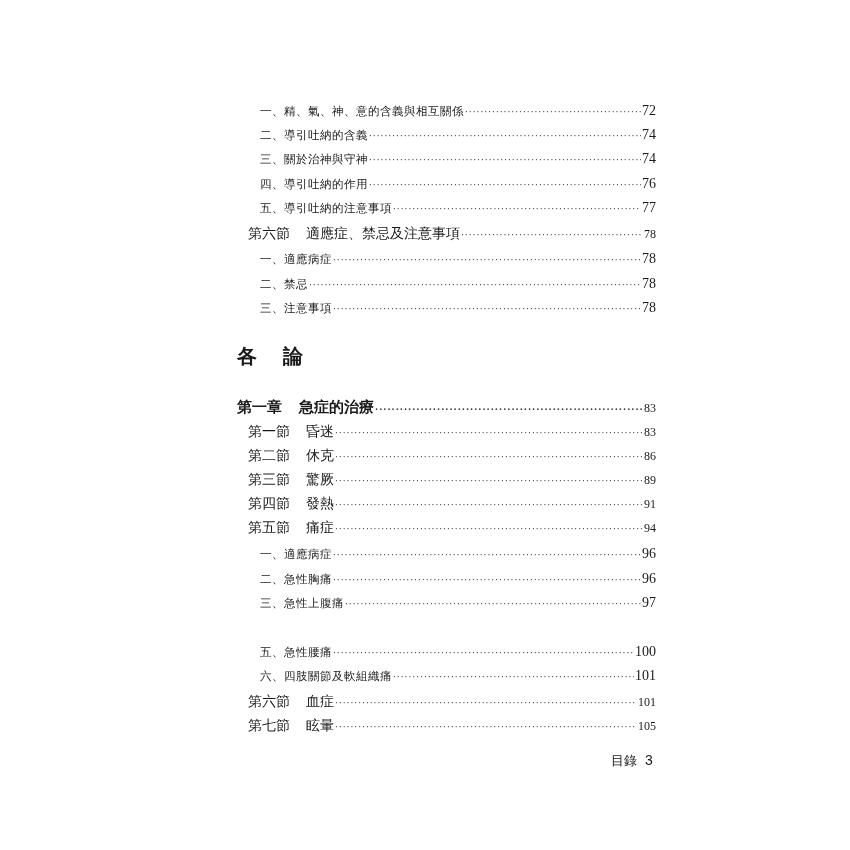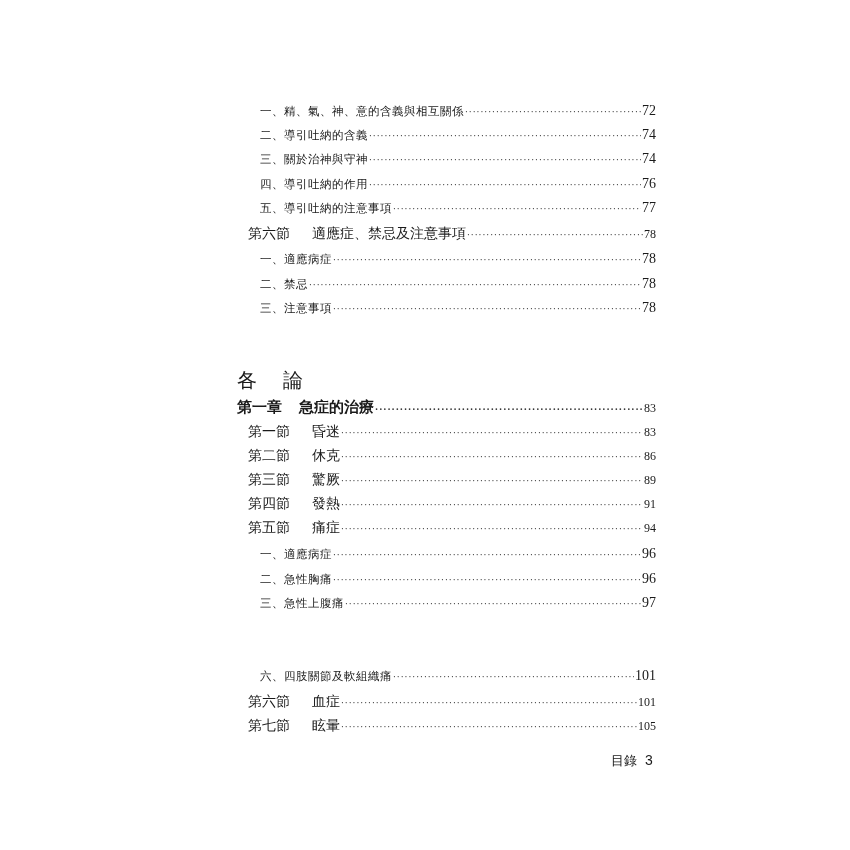--- a/index.html
+++ b/index.html
@@ -9,27 +9,27 @@
   .row { position: absolute; display: flex; align-items: baseline; white-space: nowrap; }
   .row .label { flex: 0 0 auto; }
   .row .leader { flex: 1 1 auto; overflow: hidden; margin: 0 1px; color: #333;
                  letter-spacing: 1px; font-size: 9px; line-height: 1; }
   .row .leader::before { content: "··································································································································································"; }
   .row .pg { flex: 0 0 auto; font-family: "Liberation Serif", serif; }
   .sub { left: 260px; width: 396px; font-size: 11.5px; }
   .sub .label { letter-spacing: 0.5px; }
   .sub .pg { font-size: 14px; }
   .sec { left: 248px; width: 408px; font-size: 14px; }
-  .sec .num { display: inline-block; width: 50px; margin-right: 14px; }
+  .sec .num { display: inline-block; width: 50px; margin-right: 8px; }
   .sec .pg { font-size: 12px; }
   .chap { left: 237px; width: 419px; font-size: 15px; font-weight: bold; }
   .chap .num { display: inline-block; width: 58px; margin-right: 4px; }
   .chap .pg { font-size: 12px; font-weight: normal; }
-  .part-title { position: absolute; left: 237px; top: 343px; font-size: 20px; font-weight: normal;
-                letter-spacing: 0; margin-top: 24px; }
+  .part-title { position: absolute; left: 237px; top: 343px; font-size: 20px; font-weight: bold;
+                letter-spacing: 0; }
   .part-title span { display: inline-block; }
   .part-title .c2 { margin-left: 26px; }
   .footer { position: absolute; left: 611px; top: 752px; font-size: 13px;
             font-family: Liberation Sans, sans-serif; }
   .footer .num { margin-left: 8px; font-size: 14px; }
 </style>
 </head>
 <body>
 
 <div class="page">
@@ -127,20 +127,25 @@
   <div class="row sub" style="top:571px">
     <span class="label">二、急性胸痛</span>
     <span class="leader"></span>
     <span class="pg">96</span>
   </div>
   <div class="row sub" style="top:595px">
     <span class="label">三、急性上腹痛</span>
     <span class="leader"></span>
     <span class="pg">97</span>
   </div>
+  <div class="row sub" style="top:644px">
+    <span class="label">五、急性腰痛</span>
+    <span class="leader"></span>
+    <span class="pg">100</span>
+  </div>
   <div class="row sub" style="top:668px">
     <span class="label">六、四肢關節及軟組織痛</span>
     <span class="leader"></span>
     <span class="pg">101</span>
   </div>
   <div class="row sec" style="top:693px">
     <span class="label"><span class="num">第六節</span><span>血症</span></span>
     <span class="leader"></span>
     <span class="pg">101</span>
   </div>

